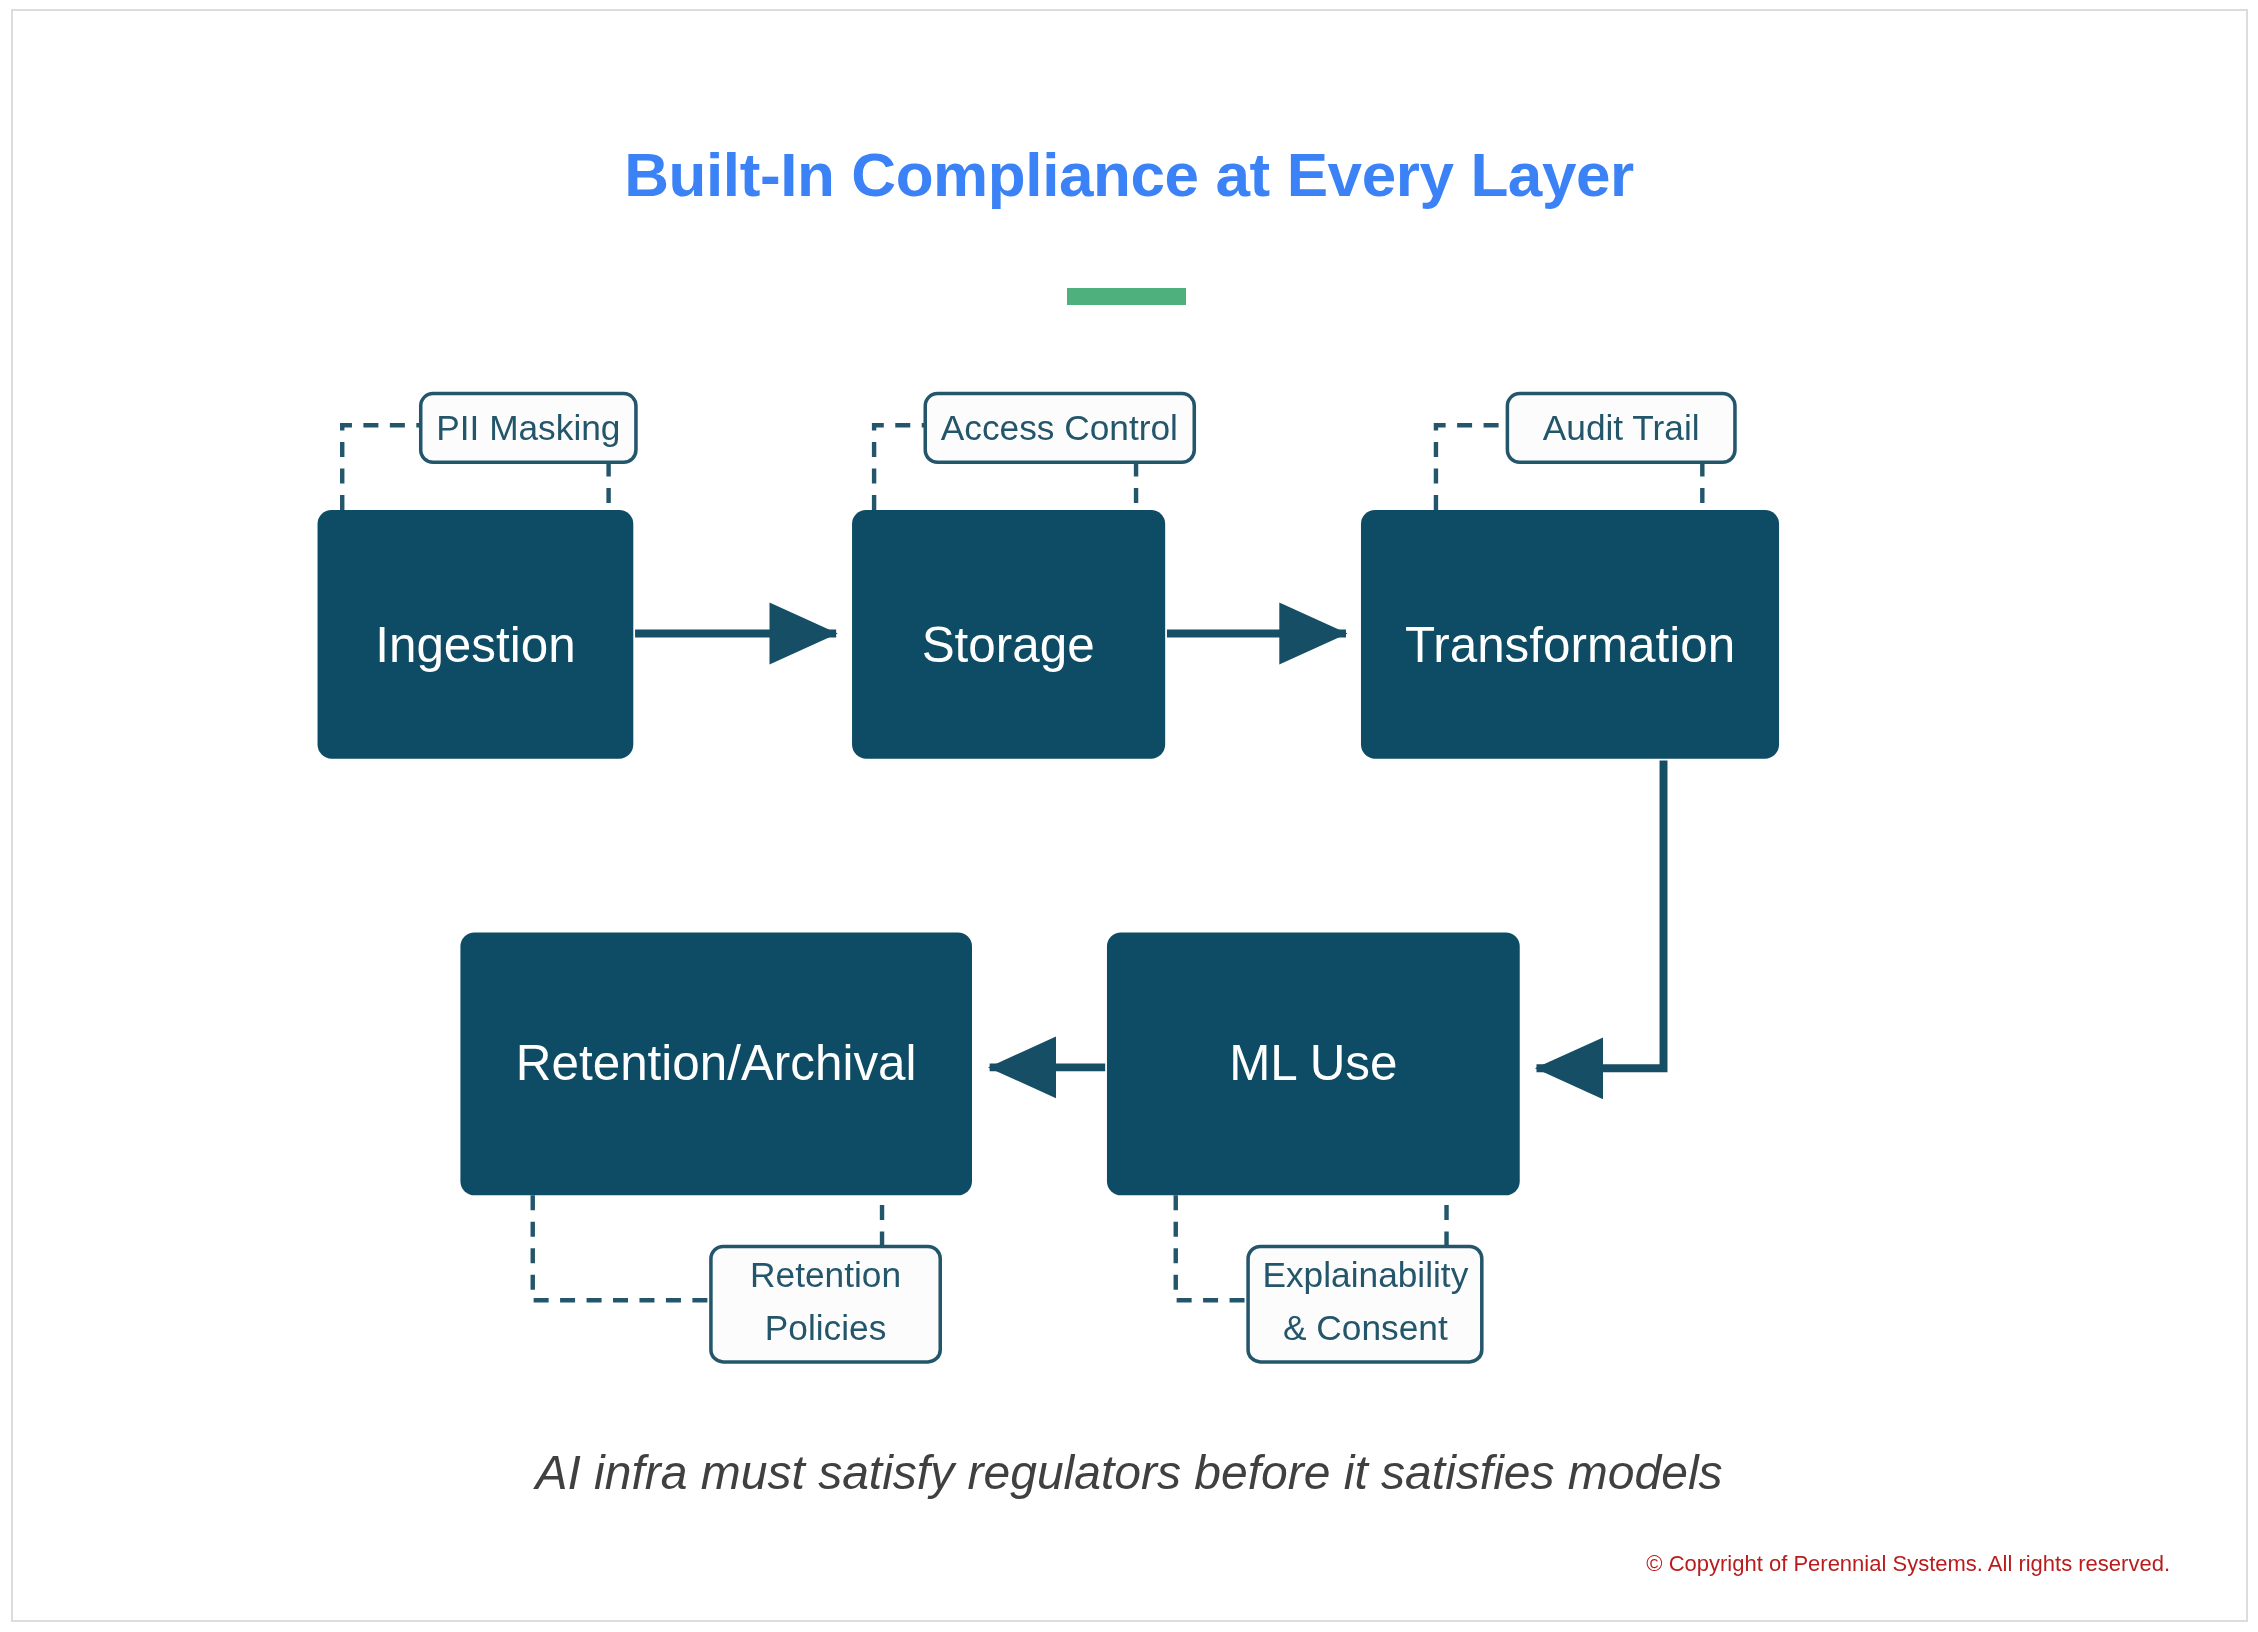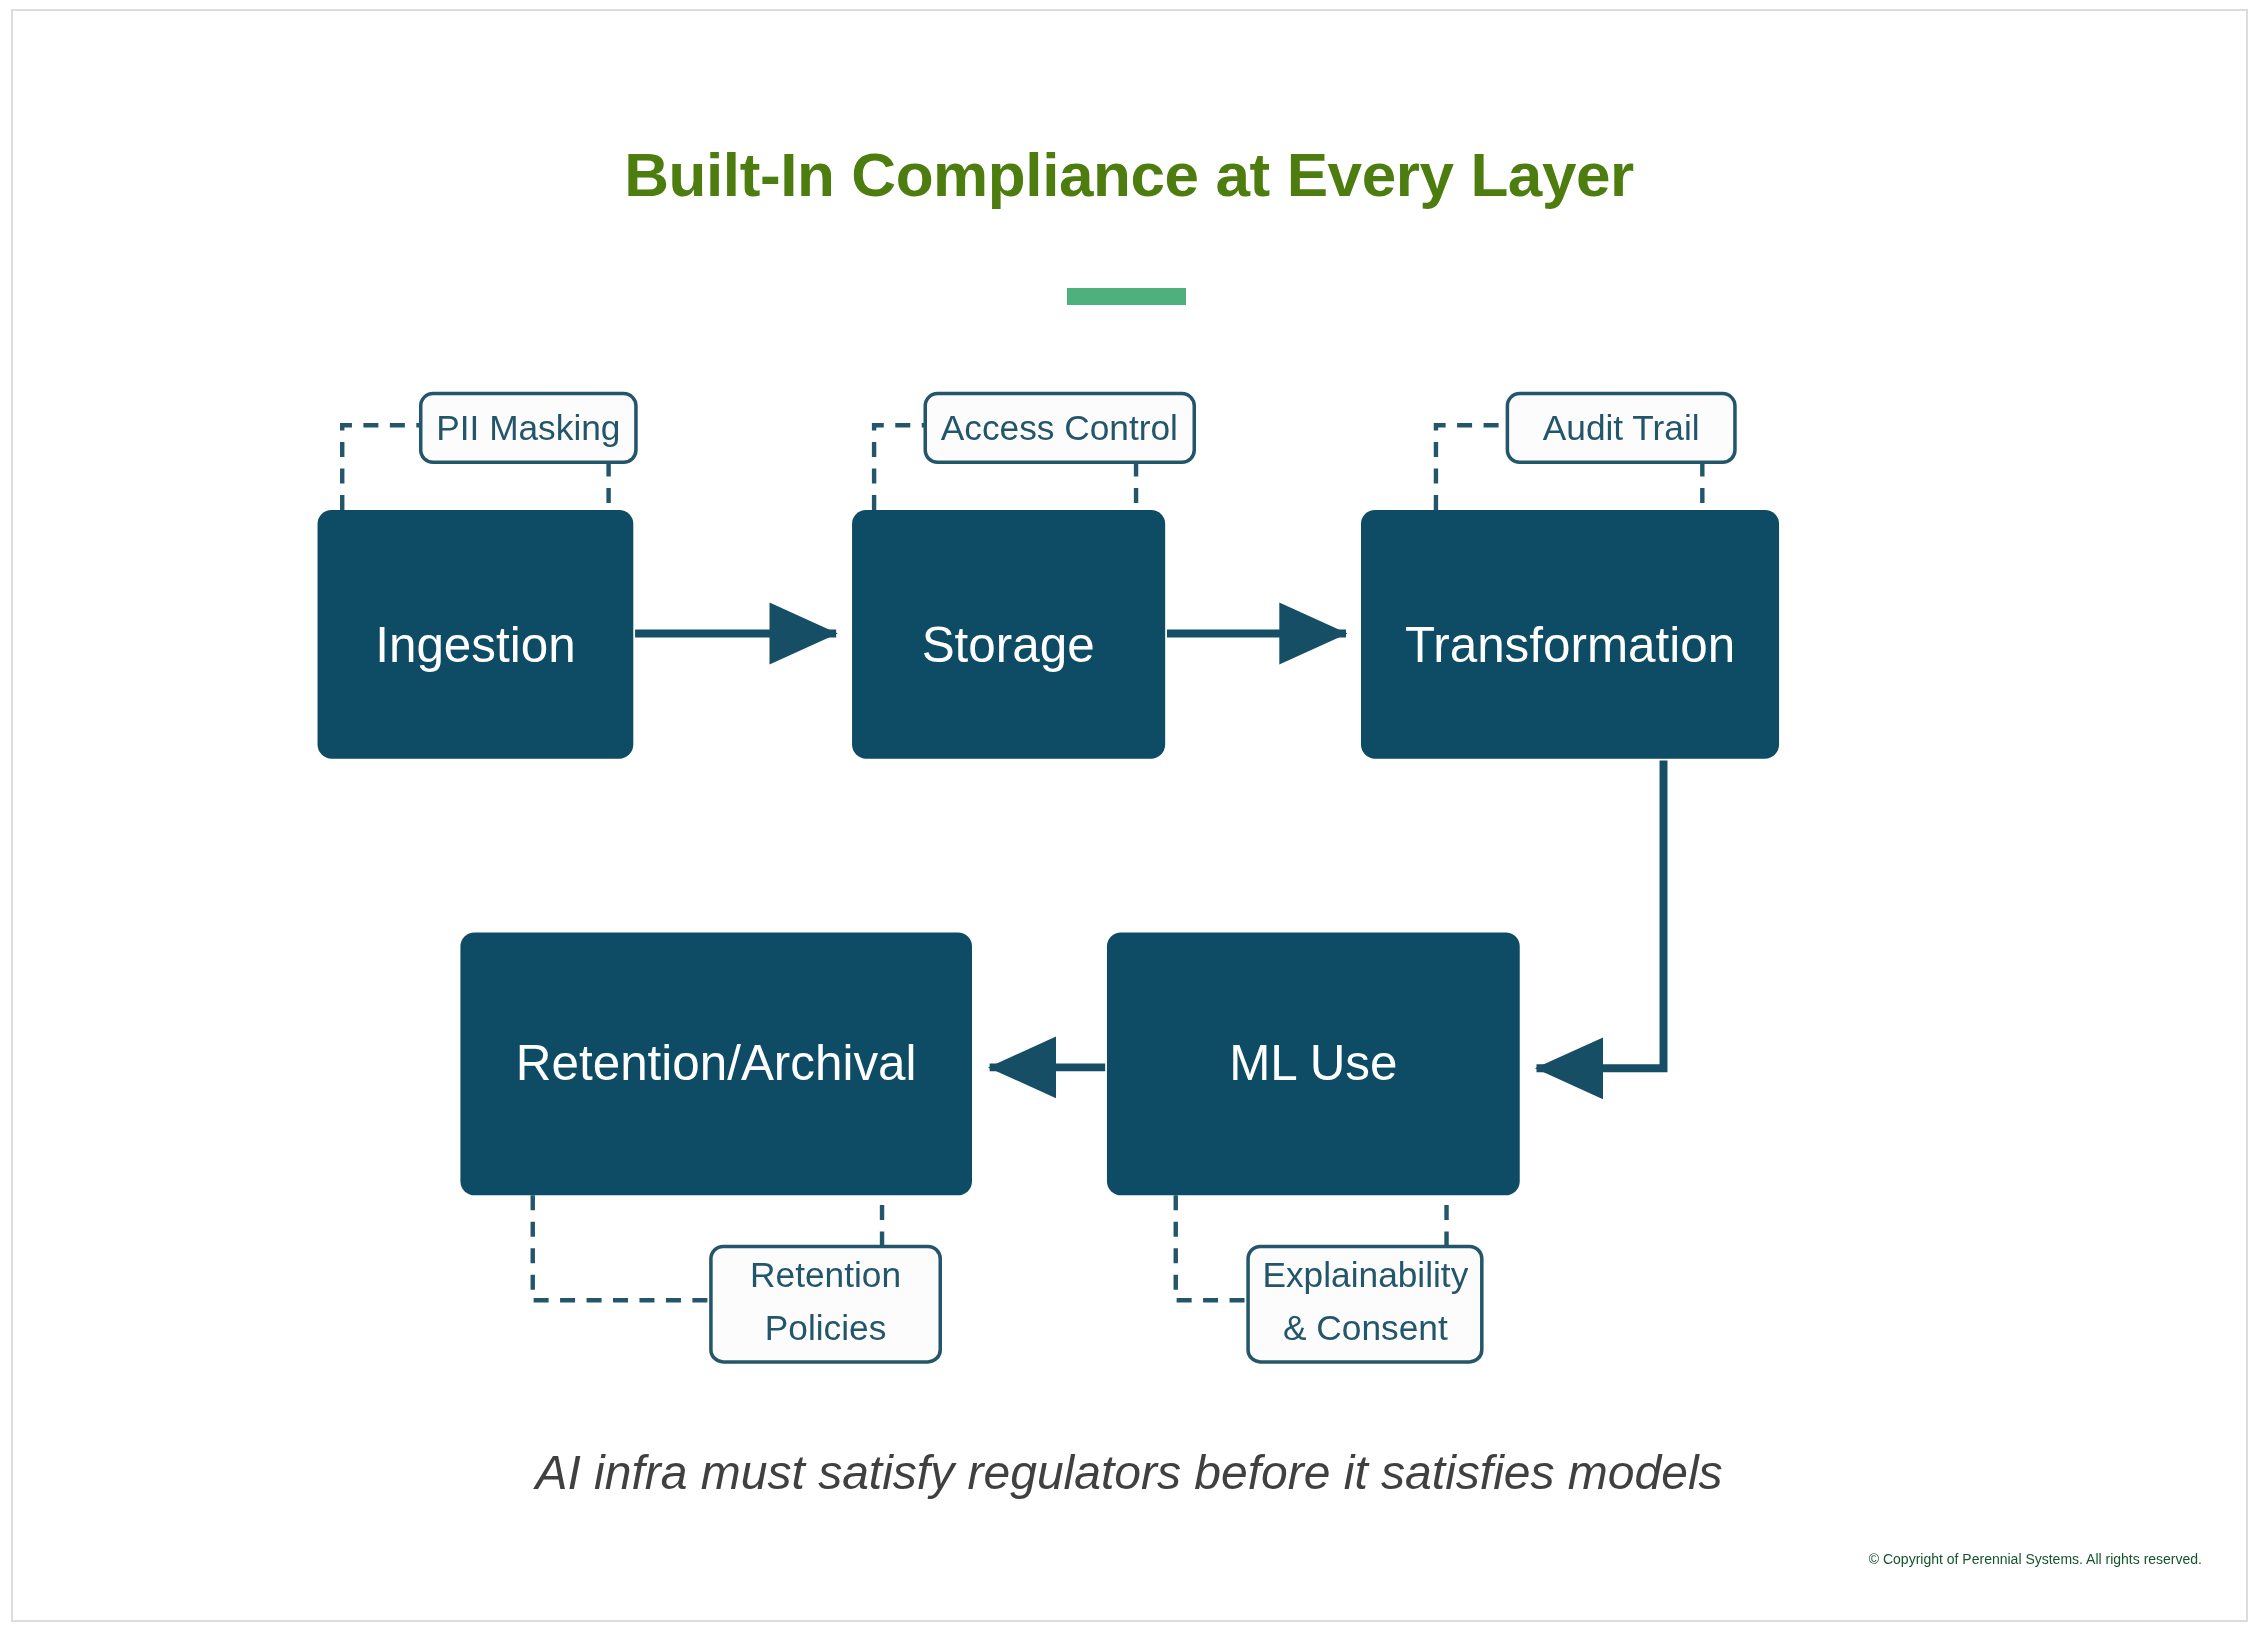--- a/index.html
+++ b/index.html
@@ -30,21 +30,21 @@
   }
   .title {
     position: absolute;
     left: 0;
     top: 139px;
     width: 2258px;
     text-align: center;
     font-family: "Liberation Sans", sans-serif;
     font-size: 62px;
     font-weight: bold;
-    color: #4d7c0f;
+    color: #3b82f6;
     letter-spacing: -0.4px;
     white-space: nowrap;
   }
   .accent-bar {
     position: absolute;
     left: 1067px;
     top: 288px;
     width: 119px;
     height: 17px;
     background: #4EB07C;
@@ -57,25 +57,25 @@
     text-align: center;
     font-family: "Liberation Sans", sans-serif;
     font-size: 48px;
     font-style: italic;
     font-weight: normal;
     color: #404040;
     white-space: nowrap;
   }
   .copyright {
     position: absolute;
-    right: 56px;
+    right: 88px;
     top: 1551px;
     font-family: "Liberation Sans", sans-serif;
-    font-size: 14px;
-    color: #14532d;
+    font-size: 22px;
+    color: #b91c1c;
     white-space: nowrap;
   }
   svg.diagram {
     position: absolute;
     left: 0;
     top: 0;
     width: 2258px;
     height: 1632px;
   }
   .proc-label {

